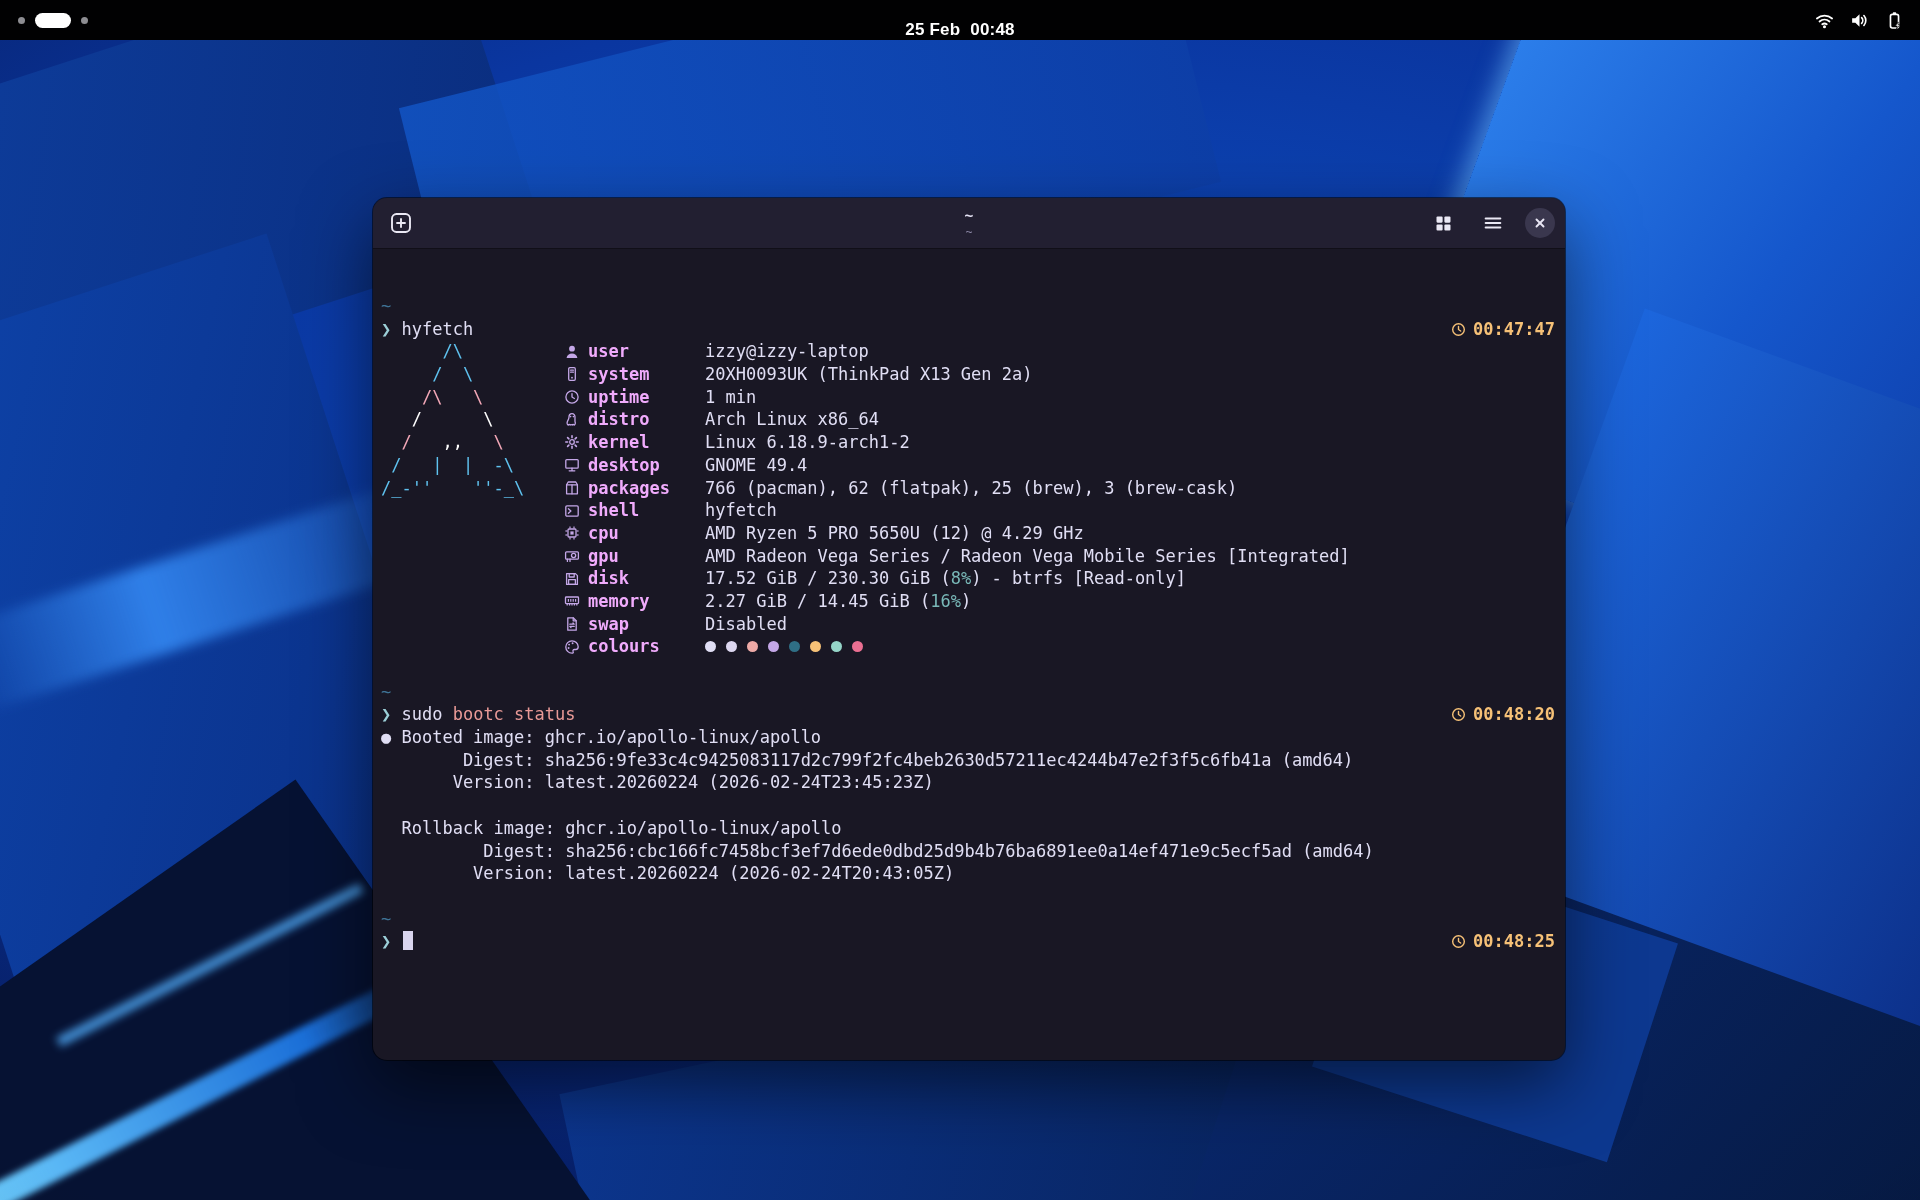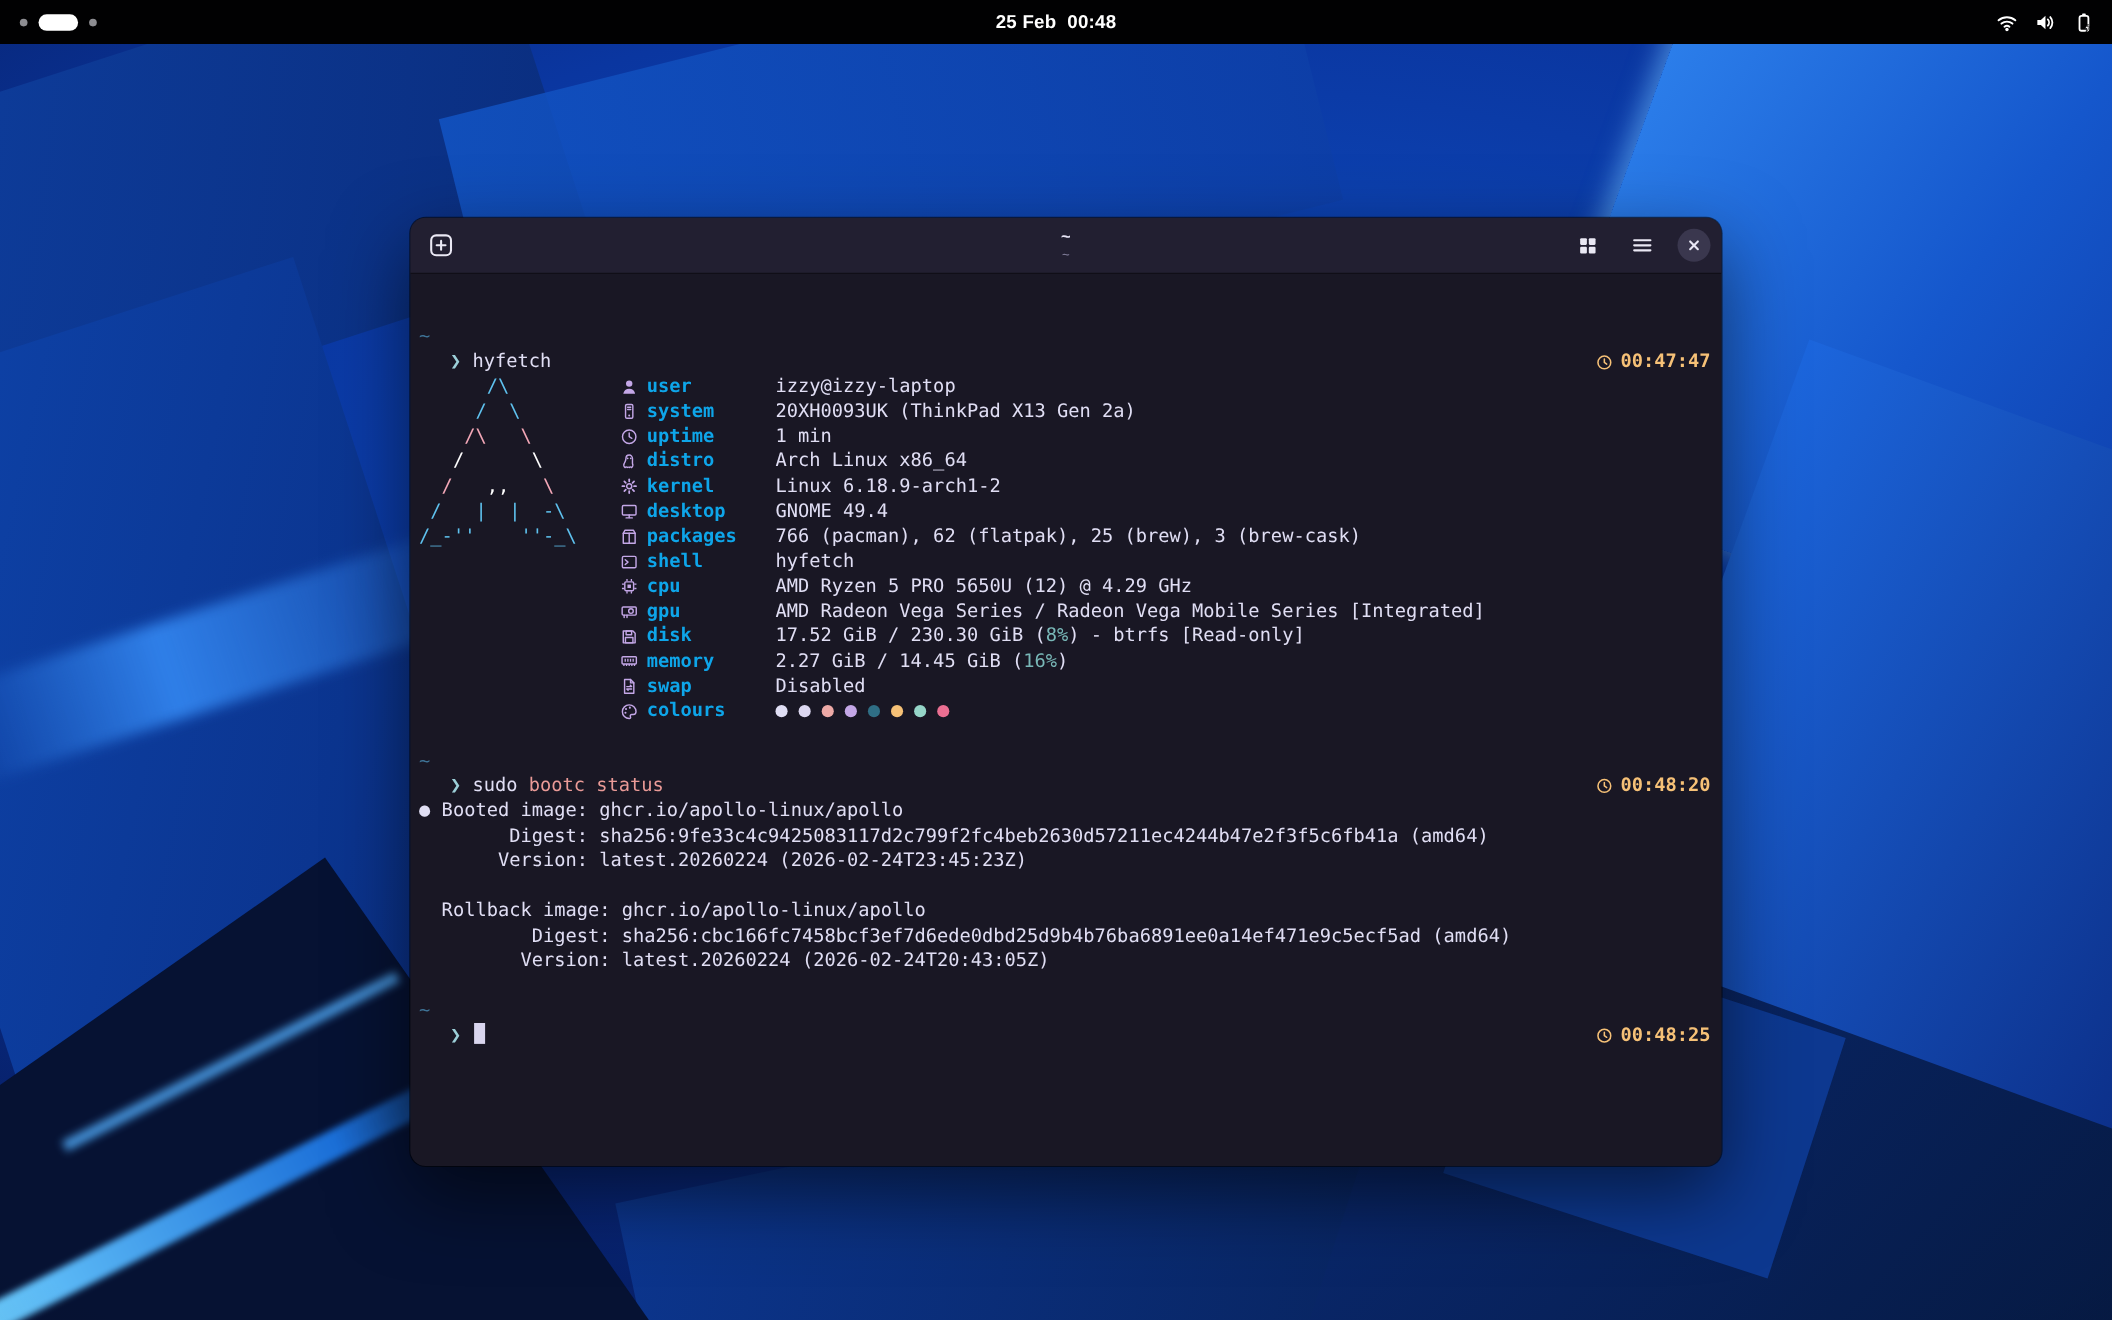--- a/index.html
+++ b/index.html
@@ -38,21 +38,21 @@
   .vignette{position:absolute;inset:0;
     background:radial-gradient(140% 120% at 50% 45%, rgba(0,0,0,0) 55%, rgba(2,8,30,.55) 100%);}
 
   
   .topbar{position:absolute;left:0;top:0;width:1920px;height:40px;background:#010102;
     display:flex;align-items:center;justify-content:space-between;color:#fff;z-index:10;}
   .ws{display:flex;align-items:center;gap:10px;padding-left:18px;height:100%;}
   .ws-dot{width:7px;height:7px;border-radius:50%;background:#8d8d92;}
   .ws-pill{width:36px;height:15px;border-radius:8px;background:#fff;}
   .clock{position:absolute;left:50%;top:0;transform:translateX(-50%);height:40px;
-    display:flex;align-items:center;gap:10px;font-weight:700;font-size:17px;letter-spacing:.2px;}
+    display:flex;align-items:flex-end;gap:10px;font-weight:700;font-size:17px;letter-spacing:.2px;}
   .status{display:flex;align-items:center;gap:16px;padding-right:16px;height:100%;color:#fff;}
   .status svg{display:block;}
 
   
   .window{position:absolute;left:373px;top:198px;width:1192px;height:862px;border-radius:14px;
     overflow:hidden;background:#191724;z-index:5;
     box-shadow:0 0 0 1px rgba(0,0,0,.55), 0 26px 70px rgba(0,0,0,.55);}
   .headerbar{height:50px;background:#221f31;display:flex;align-items:center;
     justify-content:space-between;padding:0 10px;border-bottom:1px solid rgba(0,0,0,.5);position:relative;}
   .hbtn{width:36px;height:36px;border:none;background:transparent;color:#eae8f4;border-radius:8px;
@@ -63,25 +63,25 @@
   .hdr-right{display:flex;align-items:center;gap:14px;}
   .close-btn{width:30px;height:30px;border-radius:50%;background:#3a374e;border:none;color:#e8e6f4;
     display:flex;align-items:center;justify-content:center;cursor:pointer;padding:0;}
 
   
   .term{padding:46px 10px 0 8px;font-family:"DejaVu Sans Mono",monospace;font-size:17px;
     color:#e0def4;cursor:text;}
   .tline{white-space:pre;height:22.7px;line-height:22.7px;}
   .tline.cmd{display:flex;justify-content:space-between;align-items:center;}
   .tline.hrow{display:flex;align-items:center;}
-  .cmd-left{white-space:pre;margin-left:28px;}
+  .cmd-left{white-space:pre;}
   .h-art{display:inline-block;width:183px;white-space:pre;}
   .h-icon{display:inline-flex;width:24px;align-items:center;color:#c4a7e7;}
   .h-icon svg{display:block;}
-  .h-label{display:inline-block;width:117px;font-weight:700;color:#0ea5e9;}
+  .h-label{display:inline-block;width:117px;font-weight:700;color:#f0abfc;}
   .h-value{white-space:pre;}
   .dots{display:inline-flex;align-items:center;}
   .dot{display:inline-block;width:11px;height:11px;border-radius:50%;margin-right:10px;}
   .stamp{color:#f6c177;font-weight:700;display:inline-flex;align-items:center;gap:7px;text-align:right;}
   .cursor{display:inline-block;width:10px;height:19px;background:#d9d5ee;vertical-align:-3px;margin-left:2px;}
   .c-text{color:#e0def4;} .c-dim{color:#3e7295;} .c-foam{color:#9ccfd8;}
   .c-rose{color:#ea9a97;} .c-teal{color:#79b8b8;}
   .c-artblue{color:#5fc2ef;} .c-artpink{color:#f4a8b8;} .c-artwhite{color:#ffffff;}
 </style>
 </head>

